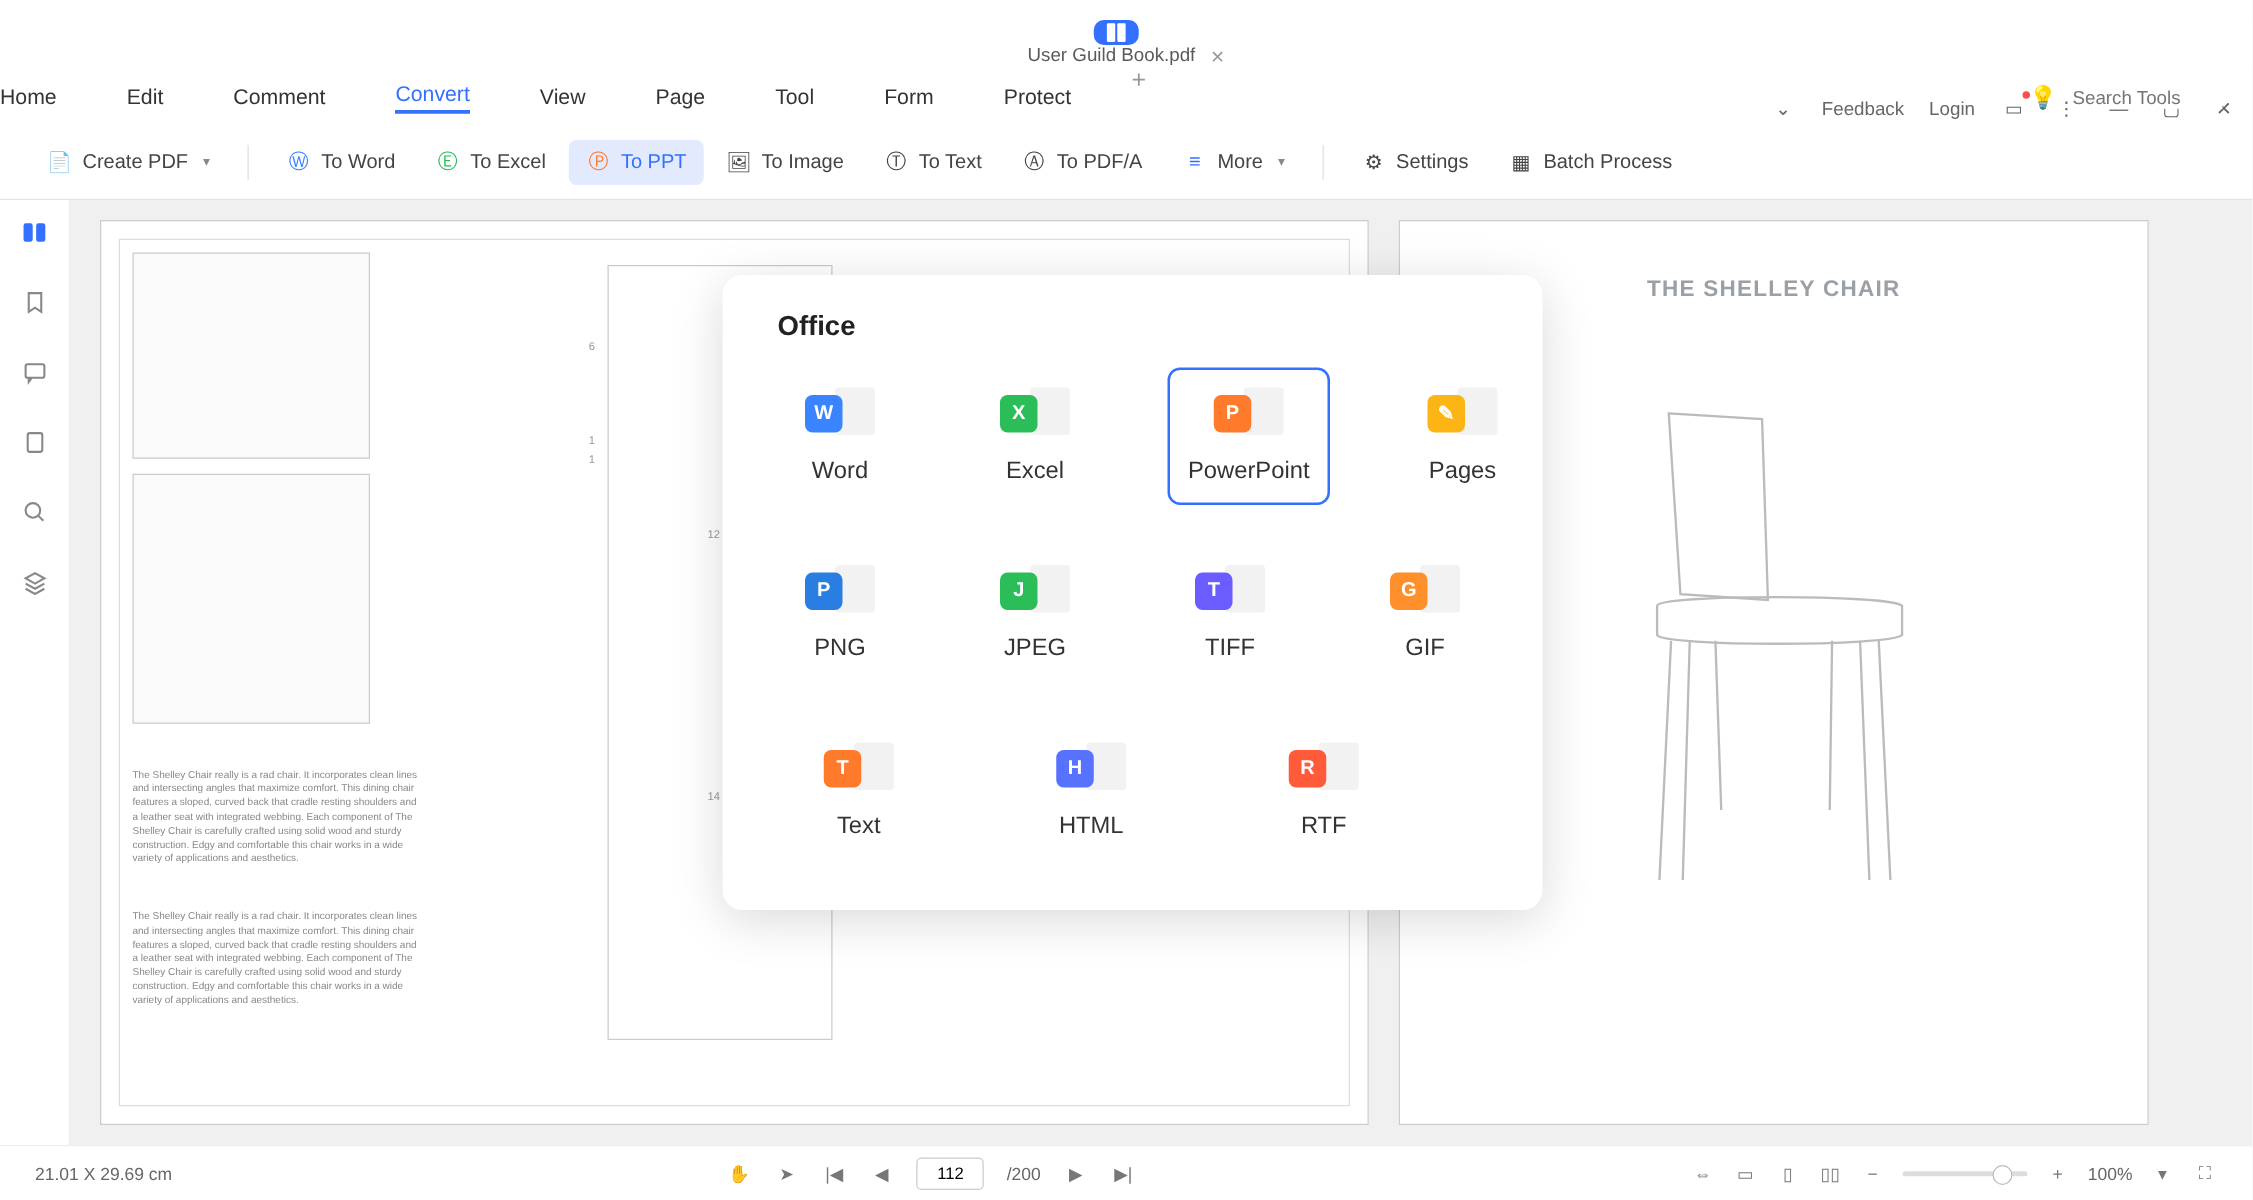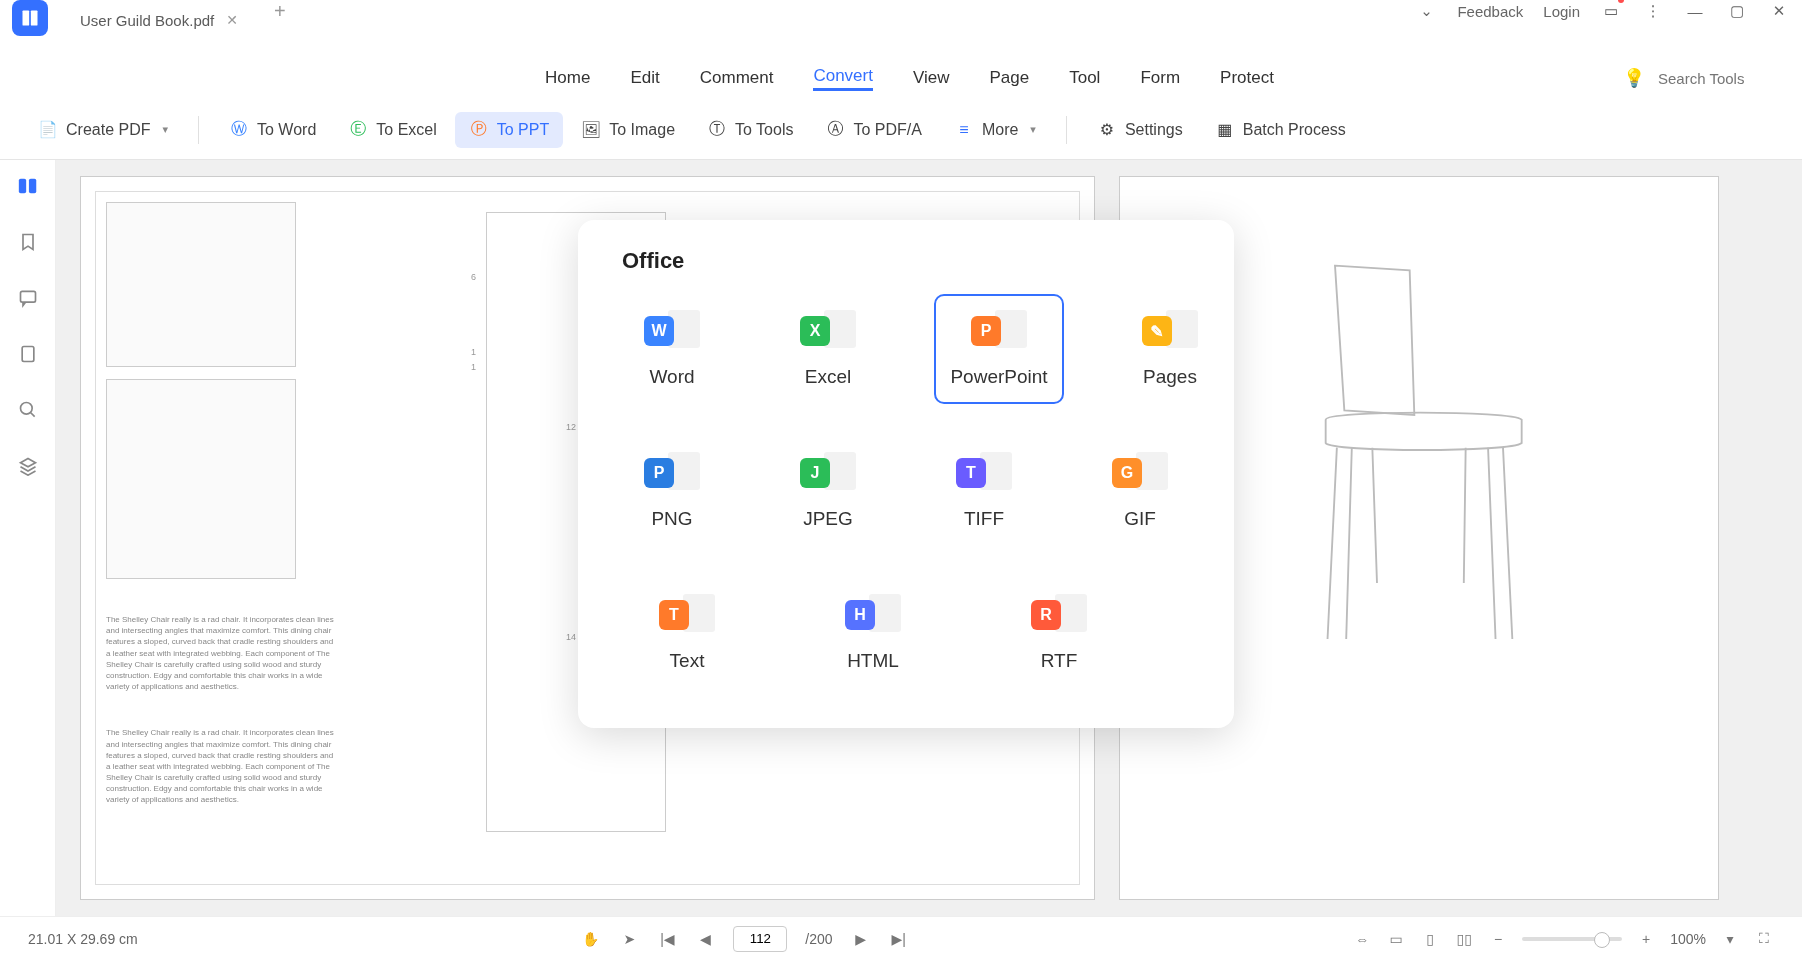--- a/index.html
+++ b/index.html
@@ -1,29 +1,29 @@
 <!DOCTYPE html>
 <html><head>
 <meta charset="utf-8">
 <style>
 * { margin: 0; padding: 0; box-sizing: border-box; font-family: -apple-system, BlinkMacSystemFont, 'Segoe UI', Arial, sans-serif; }
 body { background: #fff; width: 1802px; height: 960px; overflow: hidden; position: relative; border-radius: 16px; }
 
 
-.titlebar { height: 56px; display: flex; align-items: flex-start; padding: 0 12px; background: #fff; }
+.titlebar { height: 56px; display: flex; align-items: center; padding: 16px 12px; background: #fff; flex-direction: column; }
 .logo { width: 36px; height: 36px; background: #3470FF; border-radius: 8px; display: flex; align-items: center; justify-content: center; margin-right: 16px; }
 .logo svg { width: 20px; height: 20px; }
 .tab { display: flex; align-items: center; padding: 0 16px; height: 40px; background: #fff; border-radius: 8px 8px 0 0; gap: 12px; color: #5a5a5a; font-size: 15px; }
 .tab .close { color: #999; font-size: 14px; cursor: pointer; }
 .newtab { margin-left: 20px; color: #999; font-size: 20px; cursor: pointer; }
 .titlebar-right { margin-left: auto; display: flex; align-items: center; gap: 20px; color: #666; font-size: 15px; }
 .titlebar-right .wbtn { width: 22px; height: 22px; display:flex; align-items:center; justify-content:center; color:#666; }
 
 
-.menubar { height: 44px; display: flex; align-items: center; justify-content: center; gap: 40px; border-bottom: none; position: relative; margin-left: 17px; }
+.menubar { height: 44px; display: flex; align-items: center; justify-content: flex-start; gap: 56px; border-bottom: none; position: relative; }
 .menu-item { font-size: 17px; color: #333; cursor: pointer; font-weight: 500; }
 .menu-item.active { color: #3470FF; border-bottom: 3px solid #3470FF; padding-bottom: 2px; }
 .menu-right { position: absolute; right: 24px; display: flex; align-items: center; gap: 12px; }
 .bulb { color: #f5d060; font-size: 18px; }
 .search-tools { border: none; outline: none; font-size: 15px; color: #999; width: 120px; }
 
 
 .toolbar { height: 60px; display: flex; align-items: center; padding: 0 24px; gap: 4px; border-bottom: 1px solid #e5e5e5; }
 .tool-btn { display: flex; align-items: center; gap: 8px; padding: 8px 14px; border-radius: 6px; font-size: 16px; color: #444; cursor: pointer; }
 .tool-btn.selected { background: #e3eafe; color: #3470FF; }
@@ -138,21 +138,21 @@
   <div class="tool-btn selected">
     <span class="ico" style="color:#ff7a2a;">Ⓟ</span>
     <span>To PPT</span>
   </div>
   <div class="tool-btn">
     <span class="ico">🖼</span>
     <span>To Image</span>
   </div>
   <div class="tool-btn">
     <span class="ico">Ⓣ</span>
-    <span>To Tools</span>
+    <span>To Text</span>
   </div>
   <div class="tool-btn">
     <span class="ico">Ⓐ</span>
     <span>To PDF/A</span>
   </div>
   <div class="tool-btn">
     <span class="ico" style="color:#3470FF;">≡</span>
     <span>More</span>
     <span class="chevdown">▾</span>
   </div>
@@ -215,20 +215,21 @@
         </div>
         <div class="p1-dims"></div>
         <span class="p1-dim-label" style="left:375px; top:80px;">6</span>
         <span class="p1-dim-label" style="left:375px; top:155px;">1</span>
         <span class="p1-dim-label" style="left:375px; top:170px;">1</span>
         <span class="p1-dim-label" style="left:470px; top:230px;">12</span>
         <span class="p1-dim-label" style="left:470px; top:440px;">14</span>
       </div>
     </div>
     <div class="page page2">
+      <div class="page2-title">THE SHELLEY CHAIR</div>
       <svg class="chair-svg" viewBox="0 0 300 440" fill="none" stroke="#bbb" stroke-width="2">
         <path d="M60 20 L140 25 L145 180 L70 175 Z"></path>
         <path d="M50 185 C50 175 250 175 260 185 L260 210 C250 220 55 220 50 210 Z"></path>
         <path d="M62 215 L52 420 M78 215 L72 420"></path>
         <path d="M240 215 L250 420 M224 215 L232 420"></path>
         <path d="M100 215 L105 360 M200 215 L198 360"></path>
       </svg>
     </div>
   </div>
 </div>

